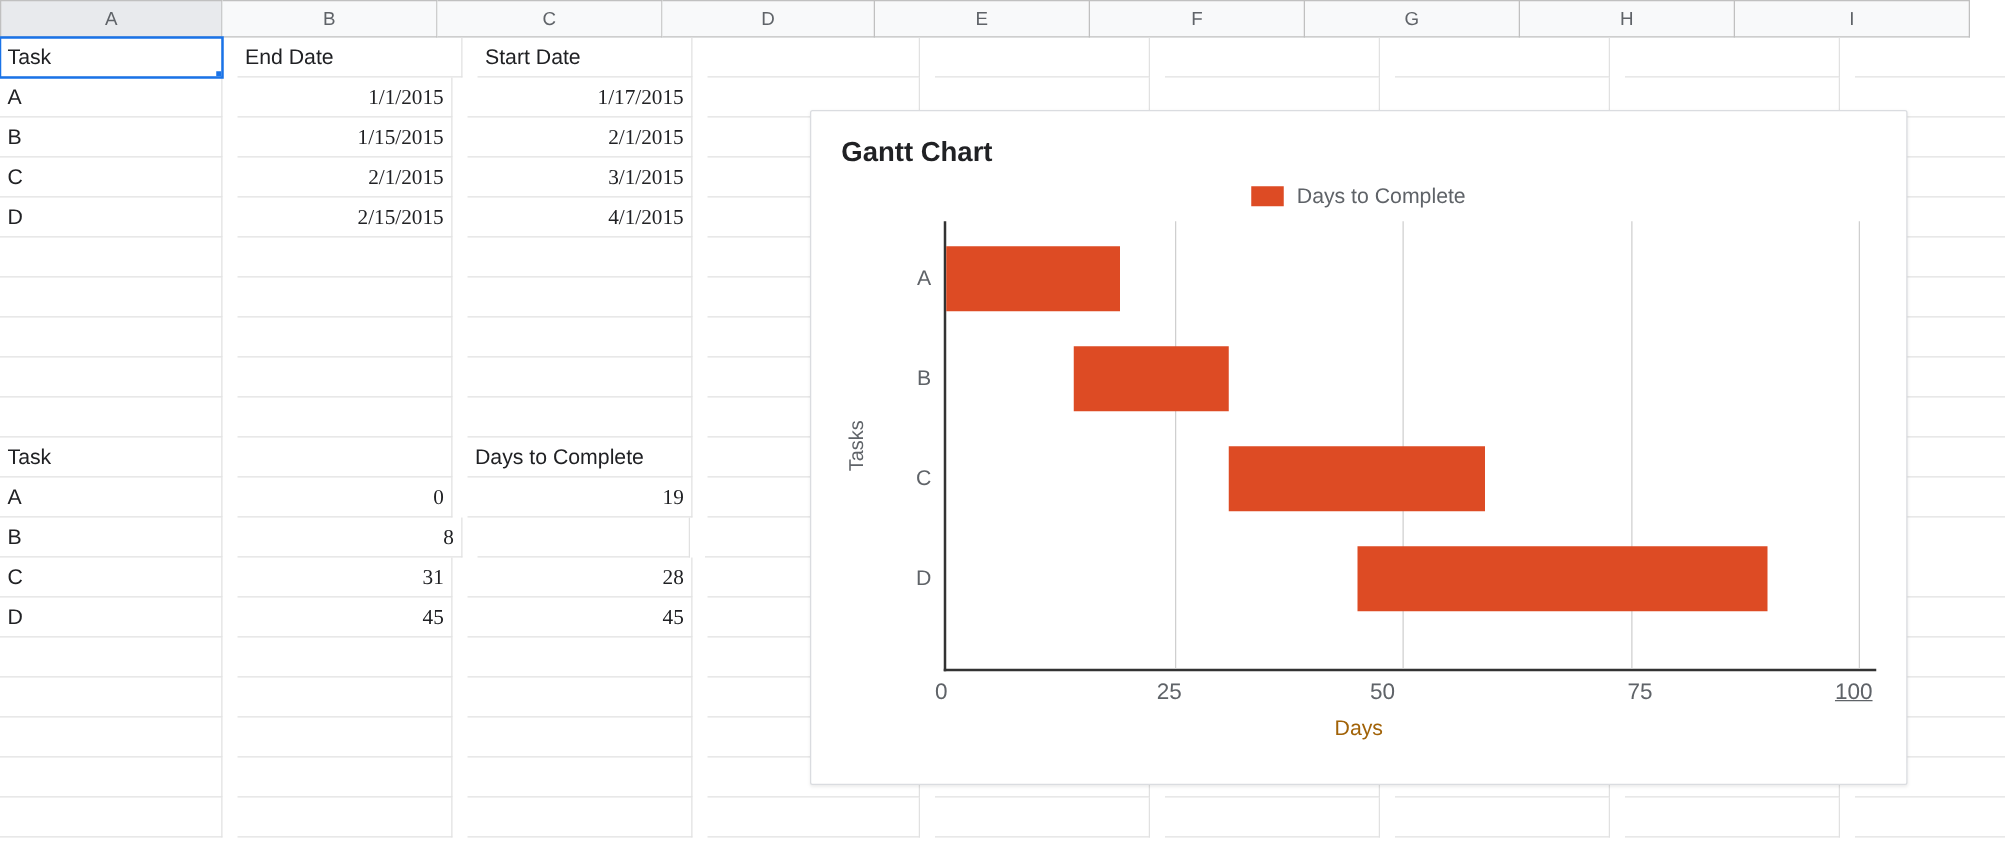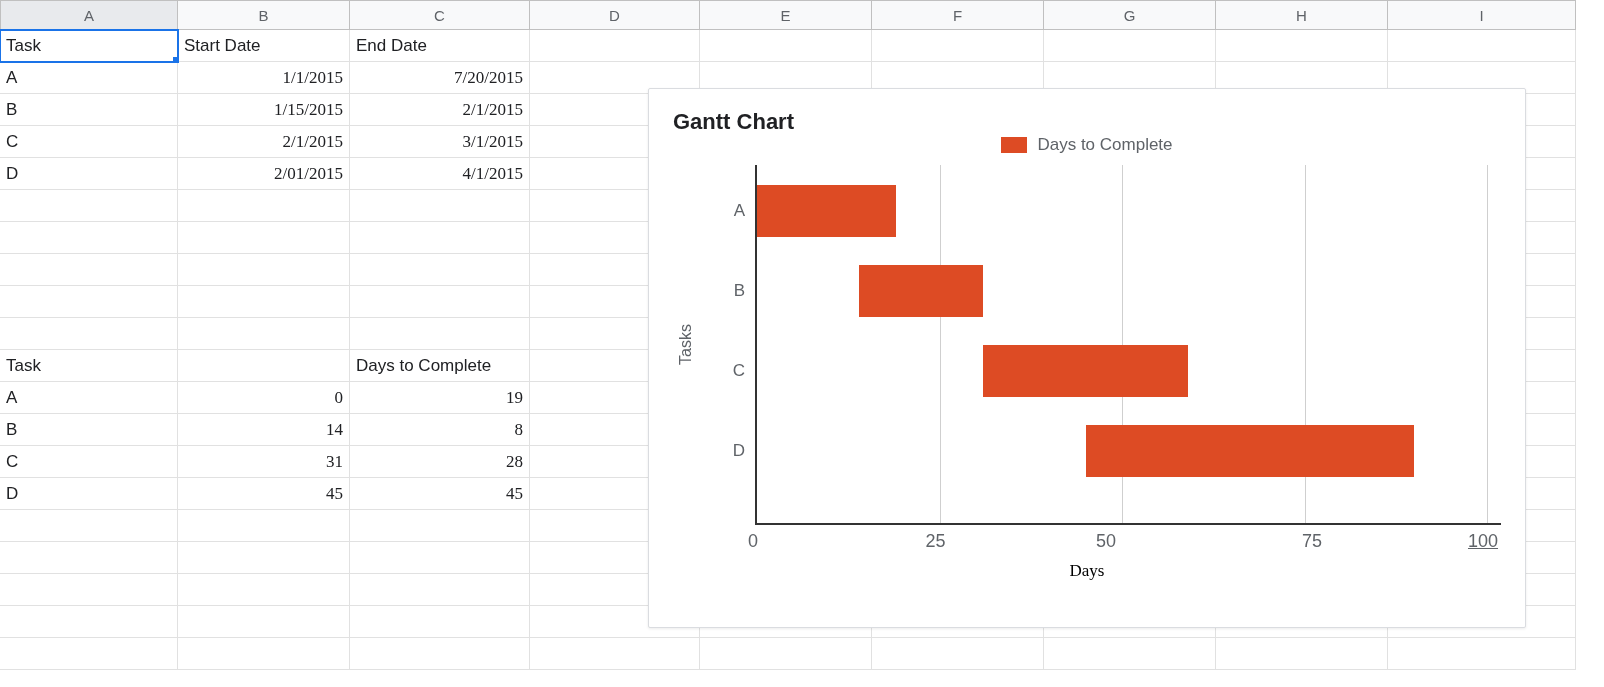--- a/index.html
+++ b/index.html
@@ -31,20 +31,21 @@
     align-items: center;
     justify-content: center;
     font-size: 15px;
     color: #5f6368;
     flex: 0 0 auto;
   }
   .col-header:first-child { border-left: 1px solid #c0c0c0; }
   .row {
     display: flex;
     height: 32px;
+    gap: 12px;
   }
   .cell {
     border-right: 1px solid #e1e1e1;
     border-bottom: 1px solid #e1e1e1;
     padding: 4px 6px;
     display: flex;
     align-items: center;
     font-size: 17px;
     white-space: nowrap;
     overflow: hidden;
@@ -84,21 +85,21 @@
     background: #fff;
     border: 1px solid #dadce0;
     border-radius: 2px;
     box-shadow: 0 1px 3px rgba(0,0,0,.08);
     padding: 20px 24px 16px 24px;
   }
   .chart-title {
     font-size: 22px;
     font-weight: 700;
     color: #202124;
-    margin-bottom: 0;
+    margin-bottom: 12px;
   }
   .legend {
     display: flex;
     justify-content: center;
     align-items: center;
     font-size: 17px;
     color: #5f6368;
     gap: 10px;
     margin-bottom: 10px;
   }
@@ -161,56 +162,55 @@
   .xlabel {
     position: absolute;
     transform: translateX(-50%);
     font-size: 18px;
     color: #5f6368;
     top: 6px;
   }
   .xtitle {
     text-align: center;
     font-size: 17px;
-    color: #000000;
+    color: #a16207;
     margin-top: 8px;
-    font-family: Liberation Serif, serif;
   }
 </style>
 </head>
 <body>
 
 <div class="grid">
   <div class="col-headers">
     <div class="col-header wA active">A</div>
     <div class="col-header wB">B</div>
     <div class="col-header wC">C</div>
     <div class="col-header wD">D</div>
     <div class="col-header wE">E</div>
     <div class="col-header wF">F</div>
     <div class="col-header wG">G</div>
     <div class="col-header wH">H</div>
     <div class="col-header wI">I</div>
   </div>
   <div id="rows">
       <div class="row">
         <div class="cell wA selected">Task</div>
+        <div class="cell wC">End Date</div>
         <div class="cell wB">Start Date</div>
-        <div class="cell wC">End Date</div>
         <div class="cell wD"></div>
         <div class="cell wE"></div>
         <div class="cell wF"></div>
         <div class="cell wG"></div>
         <div class="cell wH"></div>
         <div class="cell wI"></div>
       </div>
       <div class="row">
         <div class="cell wA">A</div>
         <div class="cell wB num">1/1/2015</div>
-        <div class="cell wC num">7/20/2015</div>
+        <div class="cell wC num">1/17/2015</div>
         <div class="cell wD"></div>
         <div class="cell wE"></div>
         <div class="cell wF"></div>
         <div class="cell wG"></div>
         <div class="cell wH"></div>
         <div class="cell wI"></div>
       </div>
       <div class="row">
         <div class="cell wA">B</div>
         <div class="cell wB num">1/15/2015</div>
@@ -228,21 +228,21 @@
         <div class="cell wC num">3/1/2015</div>
         <div class="cell wD"></div>
         <div class="cell wE"></div>
         <div class="cell wF"></div>
         <div class="cell wG"></div>
         <div class="cell wH"></div>
         <div class="cell wI"></div>
       </div>
       <div class="row">
         <div class="cell wA">D</div>
-        <div class="cell wB num">2/01/2015</div>
+        <div class="cell wB num">2/15/2015</div>
         <div class="cell wC num">4/1/2015</div>
         <div class="cell wD"></div>
         <div class="cell wE"></div>
         <div class="cell wF"></div>
         <div class="cell wG"></div>
         <div class="cell wH"></div>
         <div class="cell wI"></div>
       </div>
       <div class="row">
         <div class="cell wA"></div>
@@ -316,21 +316,20 @@
         <div class="cell wC num">19</div>
         <div class="cell wD"></div>
         <div class="cell wE"></div>
         <div class="cell wF"></div>
         <div class="cell wG"></div>
         <div class="cell wH"></div>
         <div class="cell wI"></div>
       </div>
       <div class="row">
         <div class="cell wA">B</div>
-        <div class="cell wB num">14</div>
         <div class="cell wC num">8</div>
         <div class="cell wD"></div>
         <div class="cell wE"></div>
         <div class="cell wF"></div>
         <div class="cell wG"></div>
         <div class="cell wH"></div>
         <div class="cell wI"></div>
       </div>
       <div class="row">
         <div class="cell wA">C</div>

